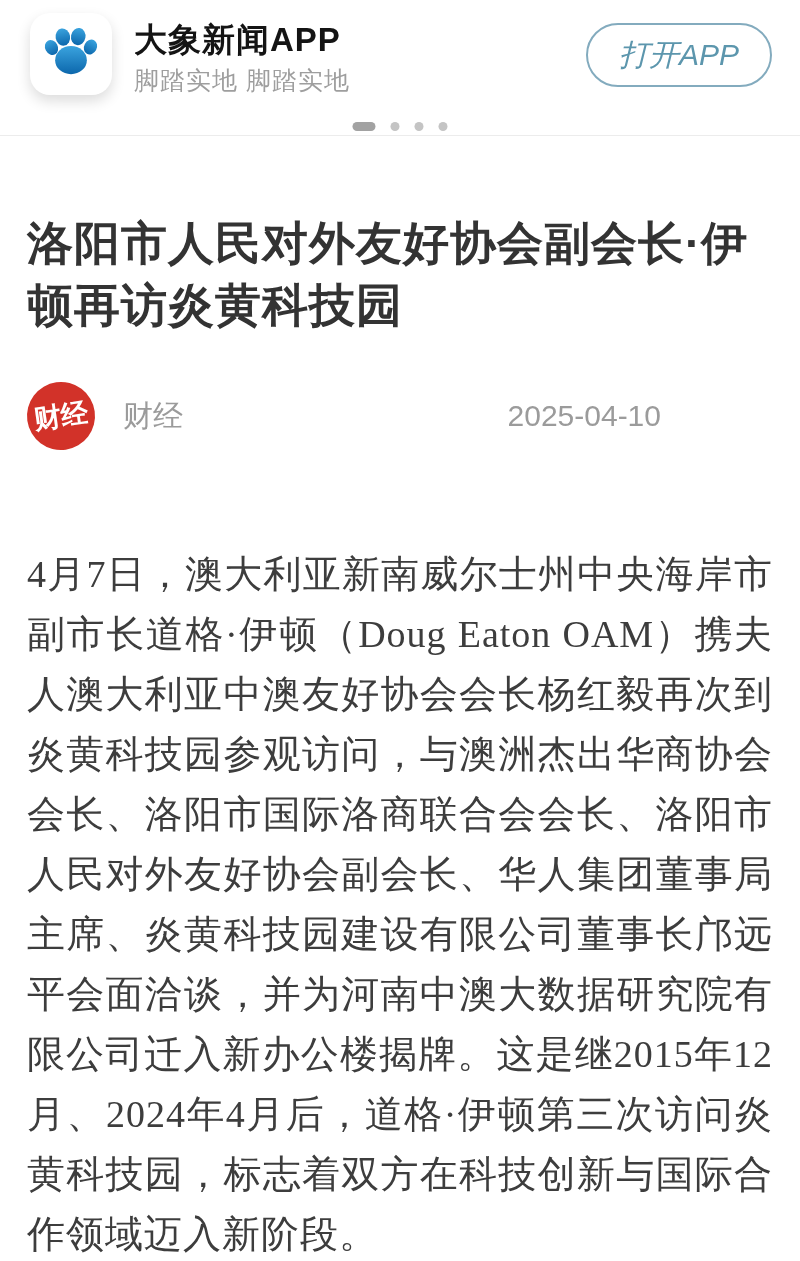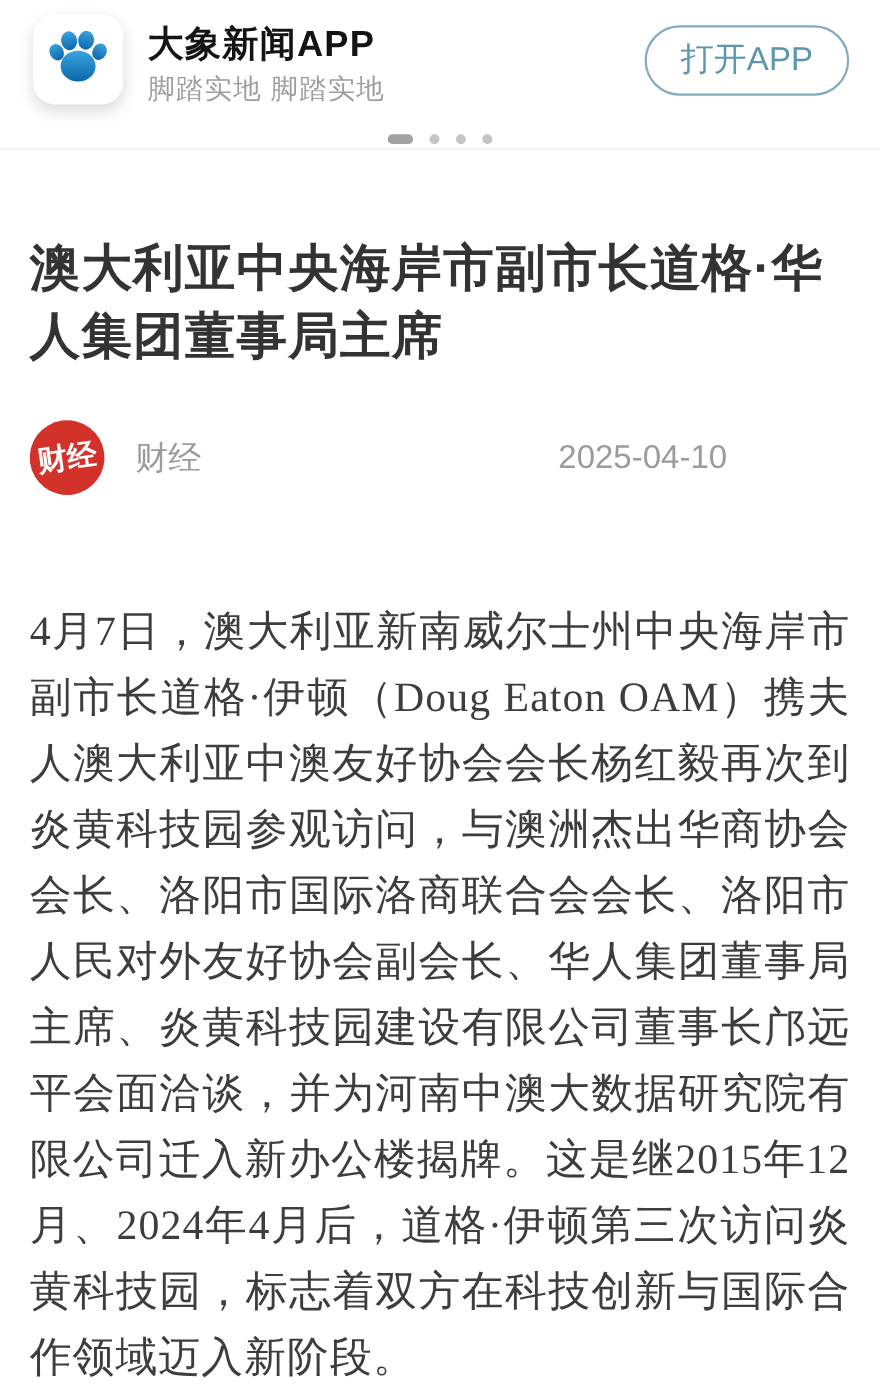--- a/index.html
+++ b/index.html
@@ -53,20 +53,21 @@
     height: 64px;
     padding: 0 31px;
     background: #ffffff;
     border: 2px solid #83abbe;
     border-radius: 32px;
     color: #5c96ad;
     font-size: 30px;
     line-height: 60px;
     font-family: inherit;
     cursor: pointer;
+    font-style: italic;
   }
   .page-indicator {
     position: absolute;
     left: 50%; bottom: 4px;
     transform: translateX(-50%);
     display: flex; align-items: center;
     gap: 15px;
   }
   .page-dash {
     width: 23px; height: 9px;
@@ -159,21 +160,21 @@
     <div class="page-indicator">
       <span class="page-dash"></span>
       <span class="page-dot"></span>
       <span class="page-dot"></span>
       <span class="page-dot"></span>
     </div>
   </div>
 
   <div class="article">
 
-    <h1 class="article-title">澳大利亚中央海岸市副市长道格·华人集团董事局主席</h1>
+    <h1 class="article-title">洛阳市人民对外友好协会副会长·伊顿再访炎黄科技园</h1>
 
     <div class="article-meta">
       <span class="category-badge">财经</span>
       <span class="category-label">财经</span>
       <span class="article-date">2025-04-10</span>
     </div>
 
     <p class="article-body">4月7日，澳大利亚新南威尔士州中央海岸市副市长道格·伊顿（Doug Eaton OAM）携夫人澳大利亚中澳友好协会会长杨红毅再次到炎黄科技园参观访问，与澳洲杰出华商协会会长、洛阳市国际洛商联合会会长、洛阳市人民对外友好协会副会长、华人集团董事局主席、炎黄科技园建设有限公司董事长邝远平会面洽谈，并为河南中澳大数据研究院有限公司迁入新办公楼揭牌。这是继2015年12月、2024年4月后，道格·伊顿第三次访问炎黄科技园，标志着双方在科技创新与国际合作领域迈入新阶段。</p>
 
   </div>

